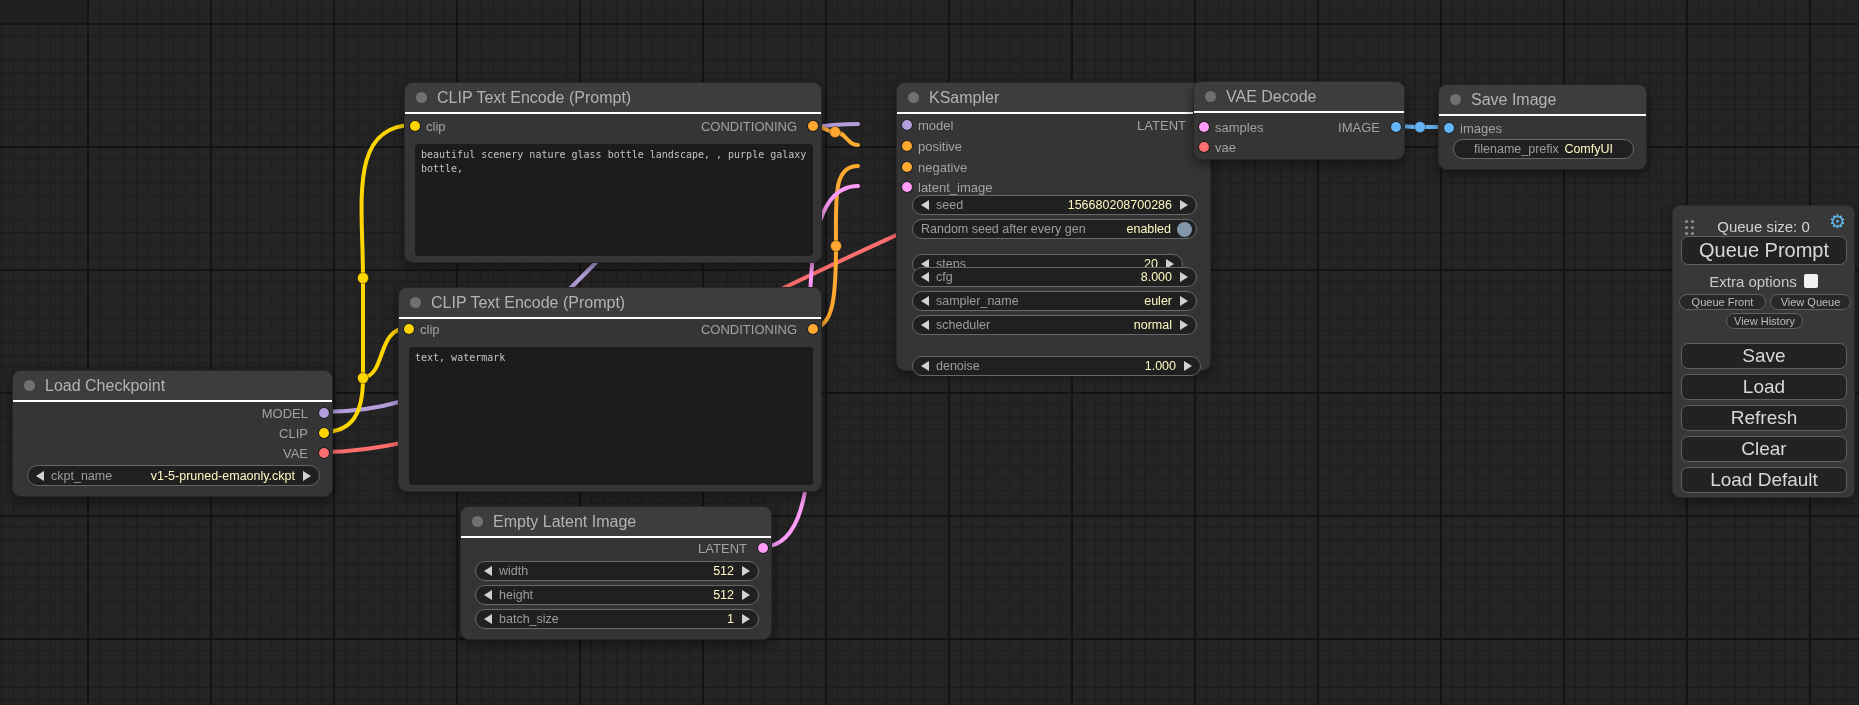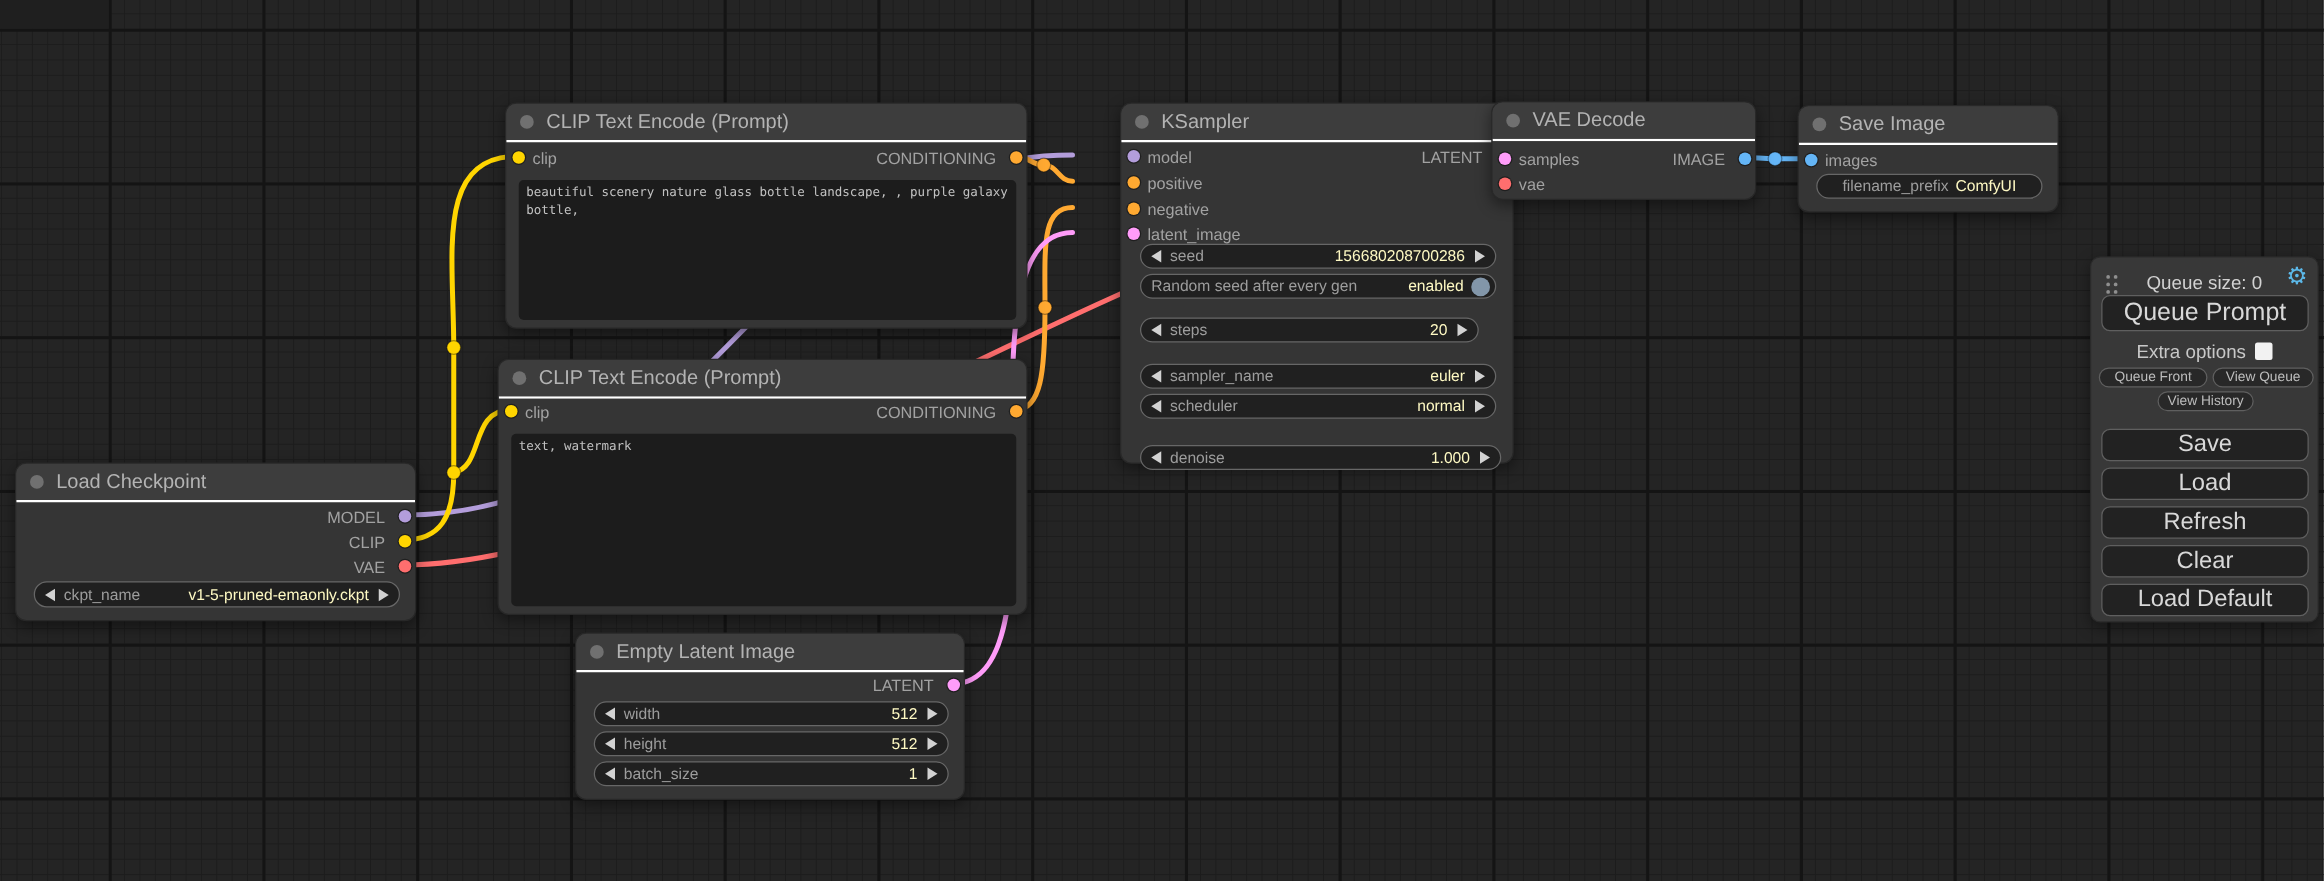--- a/index.html
+++ b/index.html
@@ -133,20 +133,26 @@
       <span class="w-label">Random seed after every gen</span>
       <span class="w-value" style="margin-right:6px;">enabled</span>
       <span class="toggle-dot" style="background-color: rgb(130, 150, 169);"></span>
     </div>
     <div class="widget" style="left:15px;top:160px;width:271px;margin-top:11px;">
       <span class="arrow-left"></span>
       <span class="w-label">steps</span>
       <span class="w-value">20</span>
       <span class="arrow-right"></span>
     </div>
+    <div class="widget" style="left:15px;top:184px;width:285px;">
+      <span class="arrow-left"></span>
+      <span class="w-label">cfg</span>
+      <span class="w-value">8.000</span>
+      <span class="arrow-right"></span>
+    </div>
     <div class="widget" style="left:15px;top:208px;width:285px;">
       <span class="arrow-left"></span>
       <span class="w-label">sampler_name</span>
       <span class="w-value">euler</span>
       <span class="arrow-right"></span>
     </div>
     <div class="widget" style="left:15px;top:232px;width:285px;">
       <span class="arrow-left"></span>
       <span class="w-label">scheduler</span>
       <span class="w-value">normal</span>

